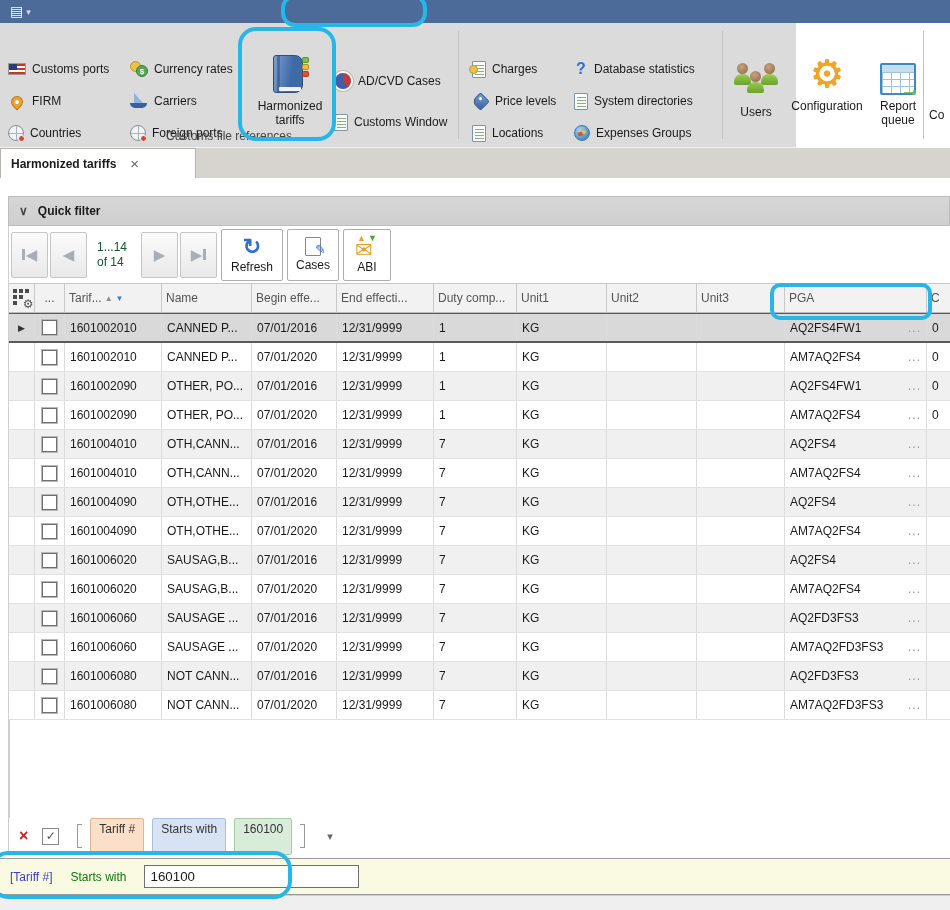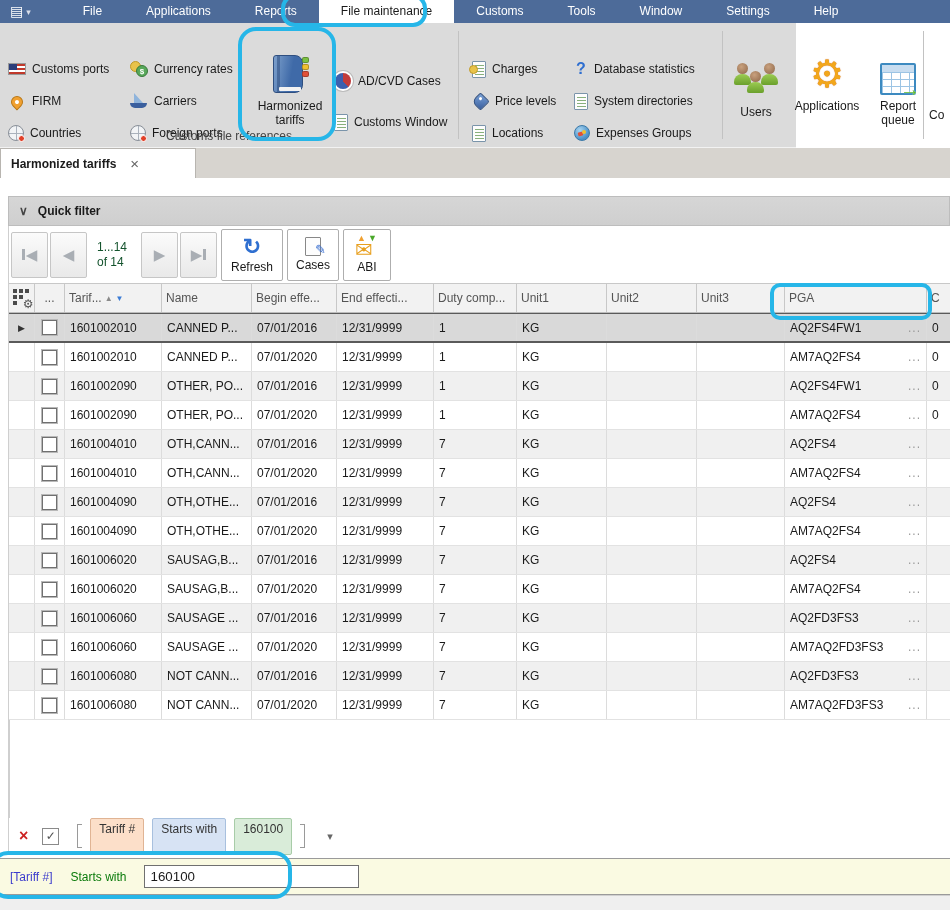--- a/index.html
+++ b/index.html
@@ -151,31 +151,20 @@
 </head>
 <body>
 
 <div id="screen">
 
   <div class="menubar">
     <div class="app-btn">
       <span class="app-ico">▤</span>
       <span class="app-caret">▾</span>
     </div>
-    <div class="menu-items" id="menu-items">
-        <div class="menu-item">File</div>
-        <div class="menu-item">Applications</div>
-        <div class="menu-item">Reports</div>
-        <div class="menu-item active">File maintenance</div>
-        <div class="menu-item">Customs</div>
-        <div class="menu-item">Tools</div>
-        <div class="menu-item">Window</div>
-        <div class="menu-item">Settings</div>
-        <div class="menu-item">Help</div>
-      </div>
   </div>
 
   <div class="ribbon">
     <div class="rdiv" style="left:458px"></div>
     <div class="rdiv" style="left:722px"></div>
     <div class="rdiv" style="left:923px"></div>
 
     <div class="ritem" style="left:8px;top:36px">
       <span class="ic ic-flag">
           <i></i>
@@ -279,21 +268,21 @@
     <div class="bigbtn" style="left:728px;top:36px;width:56px">
       <span class="ic ic-users">
           <i class="p p1"></i>
           <i class="p p2"></i>
           <i class="p p3"></i>
         </span>
       <span class="biglabel">Users</span>
     </div>
     <div class="bigbtn" style="left:784px;top:30px;width:86px">
       <span class="ic ic-gear">⚙</span>
-      <span class="biglabel">Applications</span>
+      <span class="biglabel">Configuration</span>
     </div>
     <div class="bigbtn" style="left:872px;top:40px;width:52px">
       <span class="ic ic-sheet">
           <i class="arr">→</i>
         </span>
       <span class="biglabel">Report queue</span>
     </div>
     <div class="ritem" style="left:929px;top:82px">
       <span>Co</span>
     </div>

